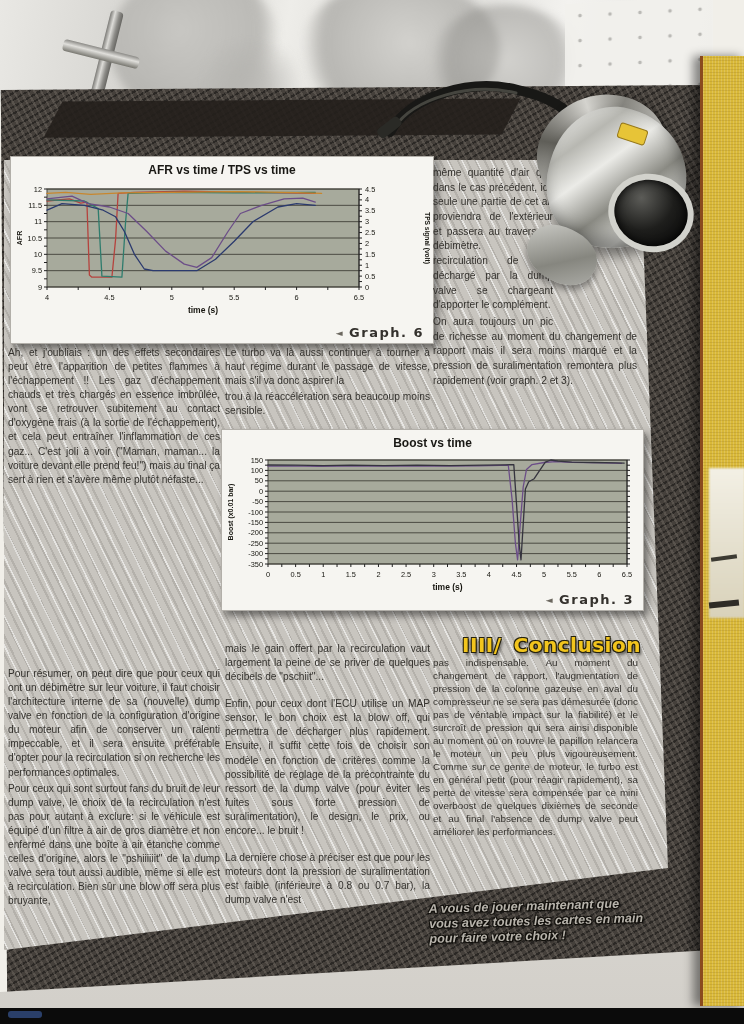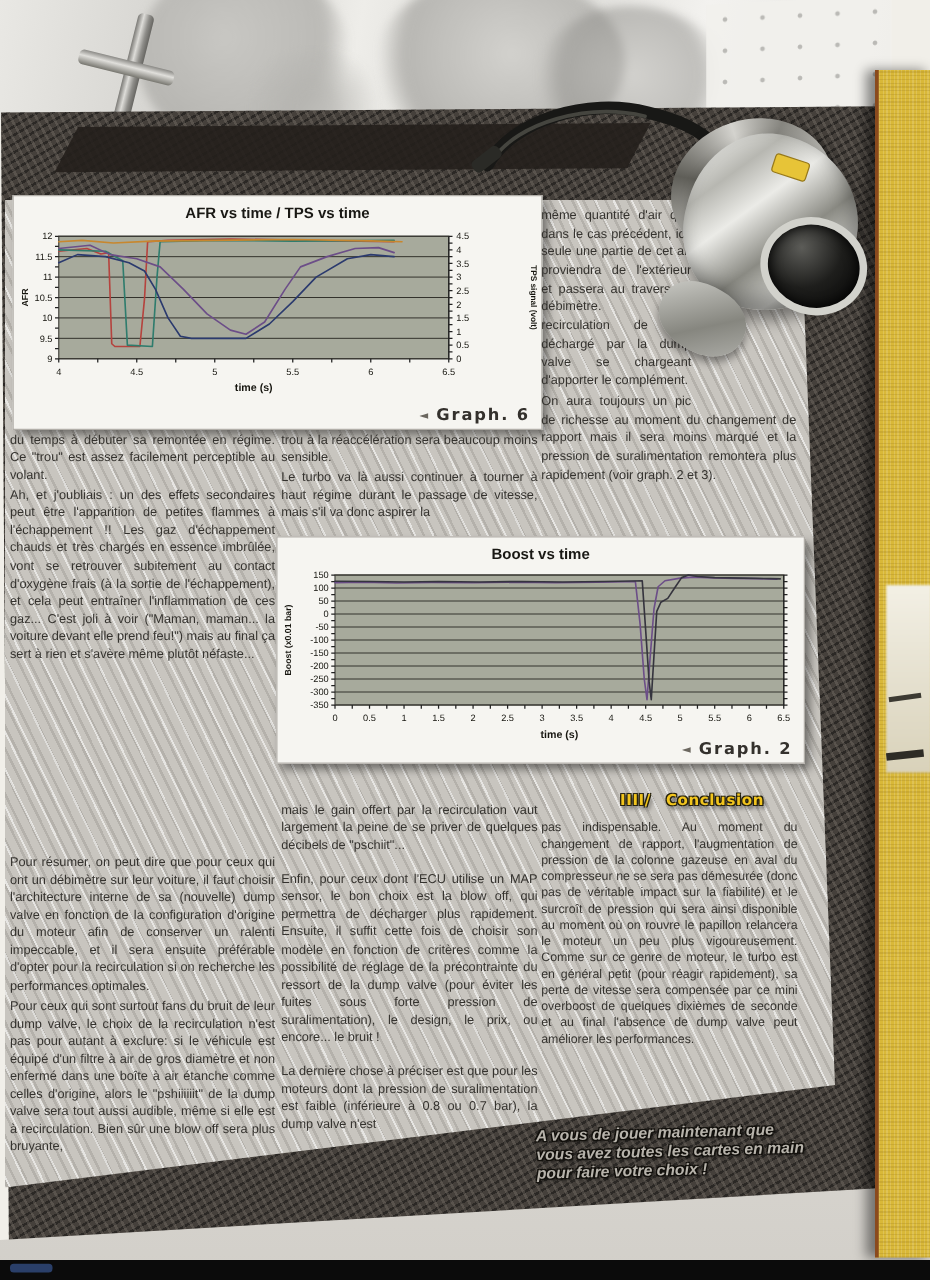--- a/index.html
+++ b/index.html
@@ -93,29 +93,29 @@
 
   
   .col{position:absolute;z-index:6;font-size:10.2px;line-height:1.38;color:#34322e;
     text-align:justify;}
   .col p{margin:0;}
   .col p+p{margin-top:2px;}
   .col p.gap{margin-top:13px;}
   #colL1{left:8px;top:346px;width:212px;}
   #colM1{left:225px;top:346px;width:205px;}
   #colR1{left:433px;top:166px;width:204px;line-height:1.44;}
-  #colL2{left:8px;top:684px;width:212px;}
+  #colL2{left:8px;top:667px;width:212px;}
   #colM2{left:225px;top:642px;width:205px;}
   #colR2{left:433px;top:657px;width:205px;font-size:9.9px;line-height:1.31;}
   .valve-spacer{float:right;width:80px;height:158px;margin-left:4px;}
 
   .conclusion{position:absolute;left:462px;top:633px;z-index:6;
-    font-family:"DejaVu Sans",sans-serif;font-weight:bold;font-size:12px;letter-spacing:.5px;
+    font-family:"DejaVu Sans",sans-serif;font-weight:bold;font-size:20px;letter-spacing:.5px;
     color:#f2c51d;
-    text-shadow:1px 1px 0 #26220f,-1px -1px 0 #26220f,1px -1px 0 #26220f,-1px 1px 0 #26220f,2px 3px 3px rgba(0,0,0,.55);margin-left:34px;}
+    text-shadow:1px 1px 0 #26220f,-1px -1px 0 #26220f,1px -1px 0 #26220f,-1px 1px 0 #26220f,2px 3px 3px rgba(0,0,0,.55);}
   .conclusion .pref{margin-right:12px;}
 
   .cta{position:absolute;left:429px;top:899px;width:216px;z-index:6;
     font-weight:bold;font-style:italic;font-size:12.6px;line-height:1.18;color:#b7b3ab;
     transform:rotate(-1.6deg);
     text-shadow:1px 1px 0 #12100c,-1px -1px 0 #12100c,1px -1px 0 #12100c,-1px 1px 0 #12100c,2px 2px 2px rgba(0,0,0,.6);}
 </style>
 </head>
 <body>
 
@@ -343,44 +343,43 @@
         <text x="349.7692307692308" y="147" fill="#16150f" text-anchor="middle" font-size="7.4">5.5</text>
         <text x="377.3846153846154" y="147" fill="#16150f" text-anchor="middle" font-size="7.4">6</text>
         <text x="405" y="147" fill="#16150f" text-anchor="middle" font-size="7.4">6.5</text>
         <text x="210.5" y="17" fill="#191814" text-anchor="middle" font-size="12" font-weight="bold">Boost vs time</text>
         <text x="225.5" y="160" fill="#16150f" text-anchor="middle" font-size="8.5" font-weight="bold">time (s)</text>
         <text x="11" y="82" fill="#16150f" text-anchor="middle" font-size="7" font-weight="bold" transform="rotate(-90 11 82)">Boost (x0.01 bar)</text>
         <polyline points="46.0,36.2 68.1,35.8 95.7,36.4 123.3,36.0 156.5,36.2 189.6,35.8 222.7,36.2 255.9,35.8 278.0,35.4 286.3,35.2 290.1,69.5 293.4,113.2 295.6,129.8 297.9,98.6 301.2,57.0 304.5,39.4 310.0,34.6 322.2,32.5 333.2,31.7 349.8,32.3 366.3,32.7 382.9,32.9 399.5,33.3" fill="none" stroke="#6c4e88" stroke-width="1.3" stroke-linejoin="round" stroke-linecap="round"></polyline>
         <polyline points="46.0,35.0 73.6,35.2 101.2,35.6 128.8,35.2 162.0,35.6 195.1,35.2 228.3,35.6 261.4,35.2 283.5,34.8 291.8,34.6 294.5,73.7 297.3,115.3 299.0,129.8 301.7,86.2 303.4,59.1 306.7,51.8 312.2,48.7 317.7,40.4 323.3,32.1 328.8,30.0 336.0,31.2 349.8,32.1 371.9,32.5 394.0,32.9 402.2,33.1" fill="none" stroke="#35343e" stroke-width="1.3" stroke-linejoin="round" stroke-linecap="round"></polyline>
       </svg>
     <div class="graph-label">
-      <span class="graph-arrow">◄</span><span>Graph. 2</span>
+      <span class="graph-arrow">◄</span><span>Graph. 3</span>
     </div>
   </div>
 
   <svg class="hose" width="240" height="98">
     <path d="M 44 58 C 64 22, 124 4, 172 16 C 198 22, 214 30, 228 44" fill="none" stroke="#181816" stroke-width="10" stroke-linecap="round"></path>
     <path d="M 48 54 C 68 24, 124 8, 170 19" fill="none" stroke="#45453f" stroke-width="3" stroke-linecap="round"></path>
     <rect x="30" y="48" width="26" height="11" rx="4" fill="#2a2a26" transform="rotate(-38 43 53)"></rect>
   </svg>
   <div class="valve">
     <div class="valve-ring"></div>
     <div class="valve-body"></div>
     <div class="valve-sticker"></div>
     <div class="valve-mouth"></div>
     <div class="valve-port"></div>
   </div>
 
   <div id="colL1" class="col">
-    <p>du temps à débuter sa remontée en régime. Ce "trou" est assez facilement perceptible au volant.</p>
     <p>Ah, et j'oubliais : un des effets secondaires peut être l'apparition de petites flammes à l'échappement !! Les gaz d'échappement chauds et très chargés en essence imbrûlée, vont se retrouver subitement au contact d'oxygène frais (à la sortie de l'échappement), et cela peut entraîner l'inflammation de ces gaz... C'est joli à voir ("Maman, maman... la voiture devant elle prend feu!") mais au final ça sert à rien et s'avère même plutôt néfaste...</p>
   </div>
   <div id="colM1" class="col">
+    <p>Le turbo va là aussi continuer à tourner à haut régime durant le passage de vitesse, mais s'il va donc aspirer la</p>
     <p>trou à la réaccélération sera beaucoup moins sensible.</p>
-    <p>Le turbo va là aussi continuer à tourner à haut régime durant le passage de vitesse, mais s'il va donc aspirer la</p>
   </div>
   <div id="colR1" class="col">
     <div class="valve-spacer"></div>
     <p>même quantité d'air que dans le cas précédent, ici, seule une partie de cet air proviendra de l'extérieur et passera au travers du débimètre. La recirculation de l'air déchargé par la dump valve se chargeant d'apporter le complément.</p>
     <p>On aura toujours un pic de richesse au moment du changement de rapport mais il sera moins marqué et la pression de suralimentation remontera plus rapidement (voir graph. 2 et 3).</p>
   </div>
 
   <div class="conclusion">
     <span class="pref">IIII/</span><span>Conclusion</span>
   </div>

